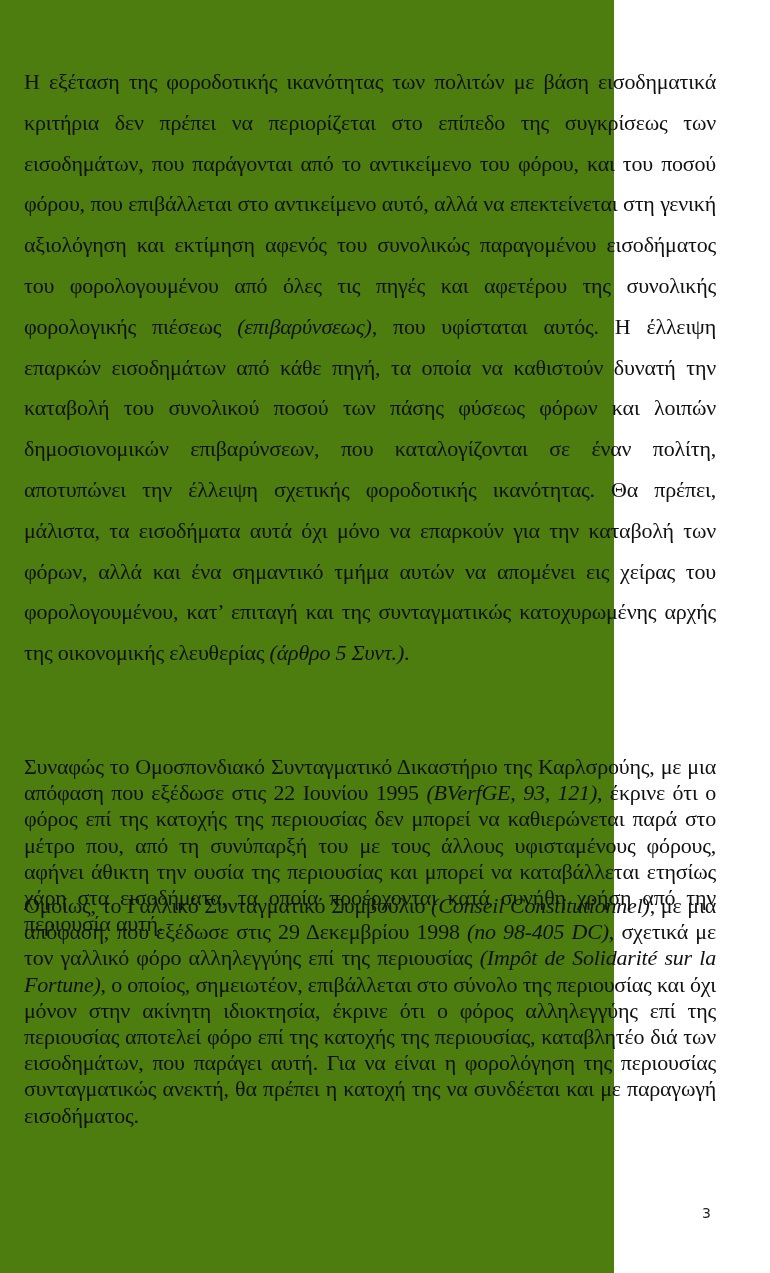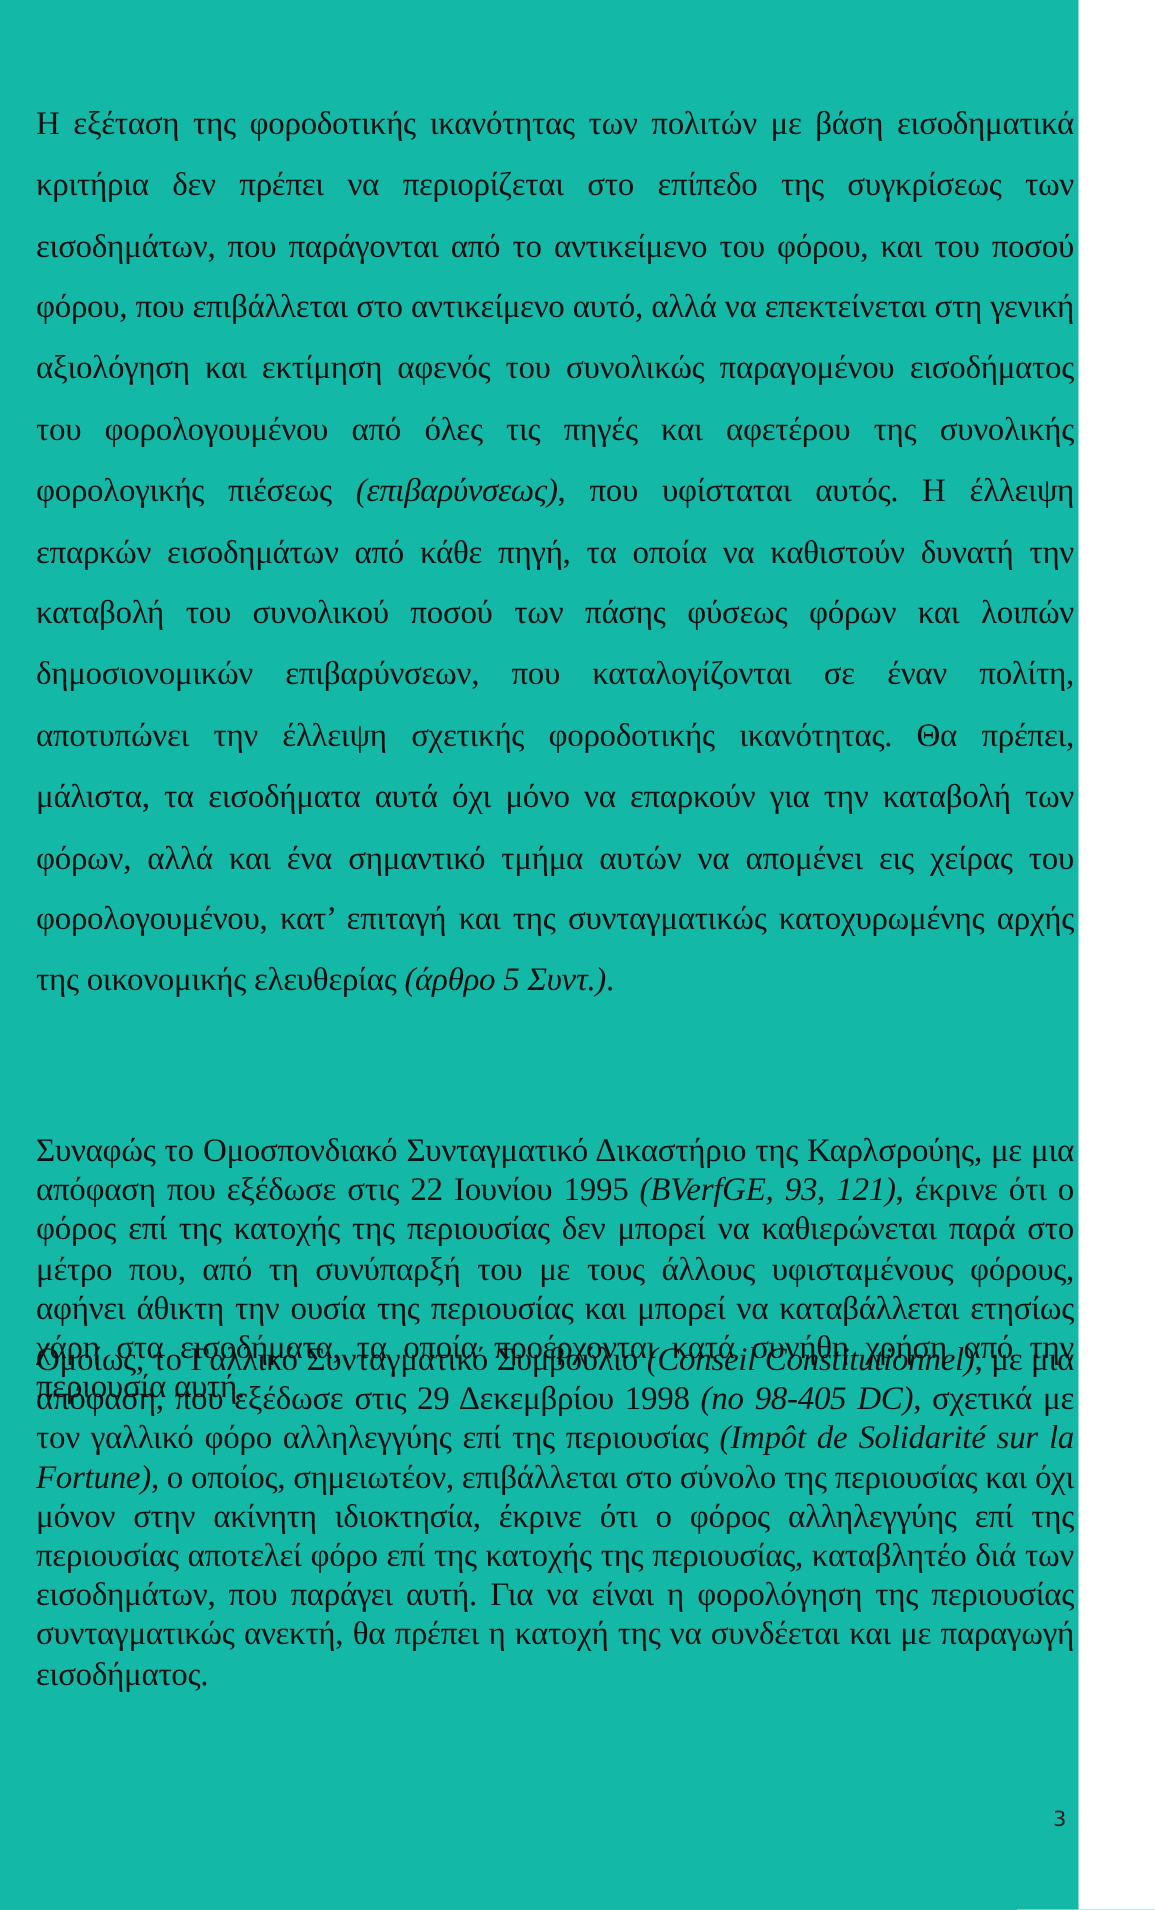--- a/index.html
+++ b/index.html
@@ -12,23 +12,23 @@
       height: 1273px;
       position: relative;
       overflow: hidden;
       color: #111111;
       font-family: "Liberation Serif", "DejaVu Serif", serif;
     }
     .page {
       position: absolute;
       left: 0;
       top: 0;
-      width: 719px;
+      width: 614px;
       height: 1273px;
-      background: #14b8a6;
+      background: #4d7c0f;
     }
     .para {
       position: absolute;
       left: 24px;
       width: 692px;
       margin: 0;
       text-align: justify;
       font-size: 22px;
       letter-spacing: -0.2px;
     }

